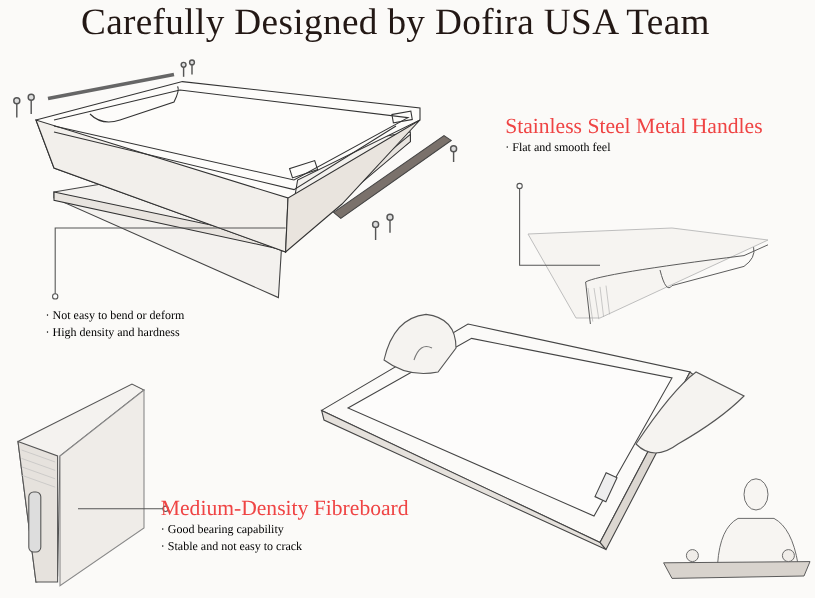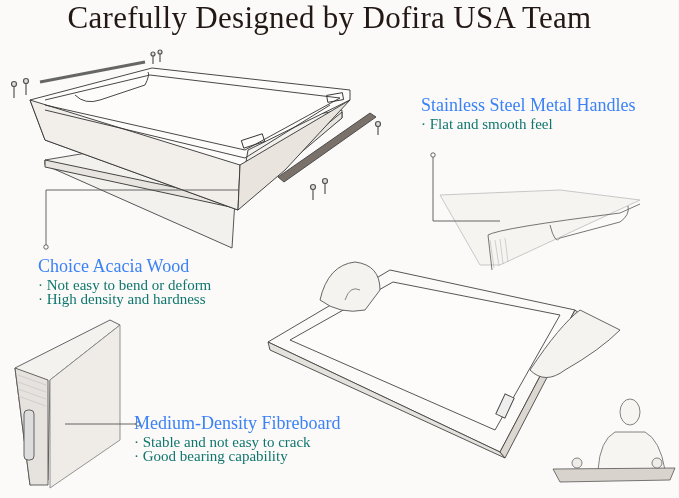--- a/index.html
+++ b/index.html
@@ -10,25 +10,25 @@
     color: #2a1e1a;
     position: relative;
   }
   .title {
     position: absolute; left: 0; top: 0; width: 659px;
     text-align: center; font-size: 31px; letter-spacing: 0.3px;
     line-height: 36px; color: #231815;
   }
   .callout { position: absolute; }
   .callout h3 {
-    margin: 0; font-weight: normal; font-size: 18px; line-height: 21px; color: #3b82f6; font-family: Liberation Serif, serif;
+    margin: 0; font-weight: normal; font-size: 18px; line-height: 21px; color: #ef4444; font-family: Liberation Serif, serif;
   }
   .callout ul { list-style: none; margin: 1px 0 0 0; padding: 0; }
   .callout li {
-    font-size: 15px; line-height: 14px; color: #0f766e;
+    font-size: 10px; line-height: 14px; color: #000000;
   }
   .callout li::before { content: "· "; }
   svg.art { position: absolute; left: 0; top: 0; }
 </style>
 </head>
 <body>
 
 <div class="title">Carefully Designed by Dofira USA Team</div>
 
 <svg class="art" width="679" height="498" viewBox="0 0 679 498">
@@ -133,26 +133,25 @@
 </svg>
 
 <div class="callout" style="left:421px; top:95px;">
   <h3>Stainless Steel Metal Handles</h3>
   <ul>
     <li>Flat and smooth feel</li>
   </ul>
 </div>
 
 <div class="callout" style="left:38px; top:256px;">
-  <h3>Choice Acacia Wood</h3>
   <ul>
     <li>Not easy to bend or deform</li>
     <li>High density and hardness</li>
   </ul>
 </div>
 
 <div class="callout" style="left:134px; top:413px;">
   <h3>Medium-Density Fibreboard</h3>
   <ul>
+    <li>Good bearing capability</li>
     <li>Stable and not easy to crack</li>
-    <li>Good bearing capability</li>
   </ul>
 </div>
 
 </body></html>

